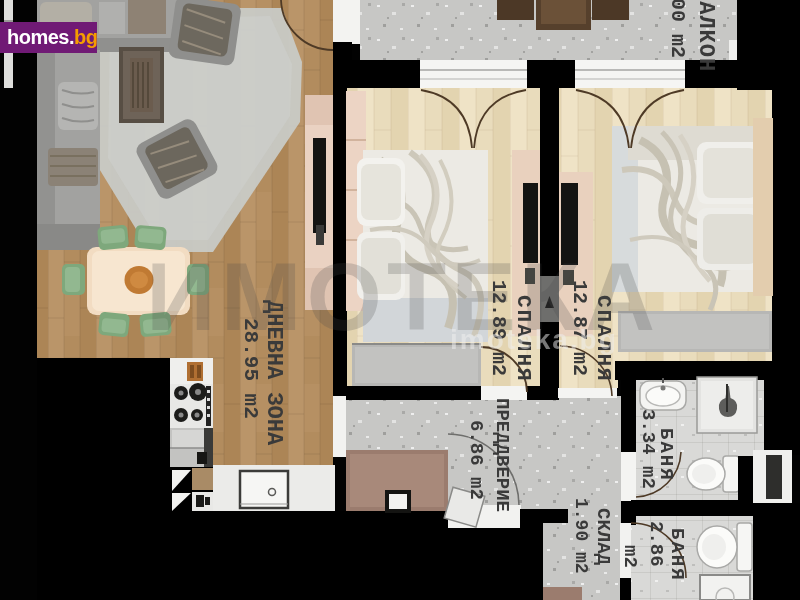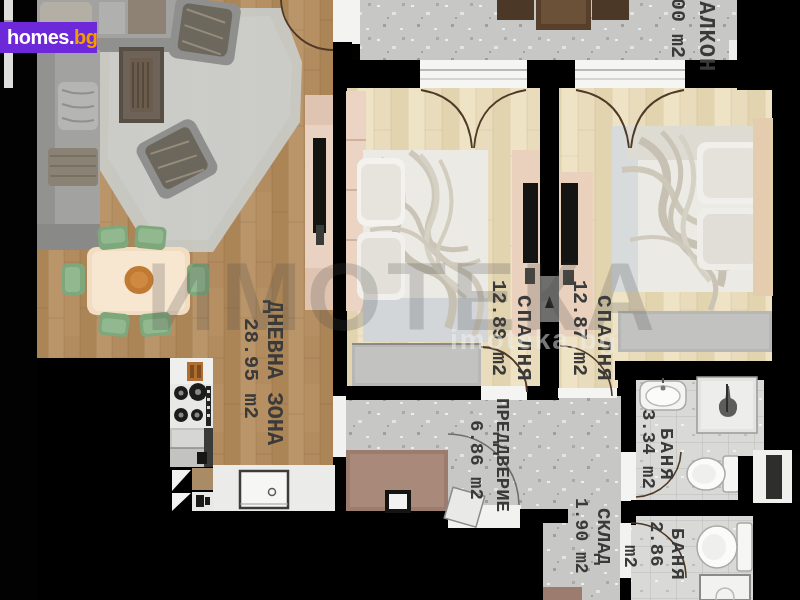--- a/index.html
+++ b/index.html
@@ -396,18 +396,18 @@
 
 <text x="0" y="0" font-size="22" letter-spacing="1" transform="translate(700,-13) rotate(90)">БАЛКОН</text>
 <text x="0" y="0" font-size="20" transform="translate(672,-26) rotate(90)">5.00 m2</text>
 </g>
 
 <text x="146" y="330" font-family="Liberation Sans, sans-serif" font-weight="bold" font-size="97" letter-spacing="5" fill="rgba(75,75,75,0.22)">ИМОТЕКА</text>
 
 <text x="450" y="349" font-family="Liberation Sans, sans-serif" font-weight="bold" font-size="28" letter-spacing="2" fill="rgba(240,240,240,0.5)">imoteka.bg</text>
 </svg>
 
-<div style="position:absolute;left:0;top:22px;width:97px;height:31px;background:#6d28d9;display:flex;align-items:center;justify-content:flex-start;padding-left:7px;box-sizing:border-box;font-family:'Liberation Sans',sans-serif;font-weight:bold;font-size:20px;letter-spacing:-0.5px;">
+<div style="position:absolute;left:0;top:22px;width:97px;height:31px;background:#701a75;display:flex;align-items:center;justify-content:flex-start;padding-left:7px;box-sizing:border-box;font-family:'Liberation Sans',sans-serif;font-weight:bold;font-size:20px;letter-spacing:-0.5px;">
       <span style="color:#fff;">homes</span>
       <span style="color:#fff;">.</span>
       <span style="color:#f59d00;">bg</span>
     </div>
 </div>
 
 </body></html>

